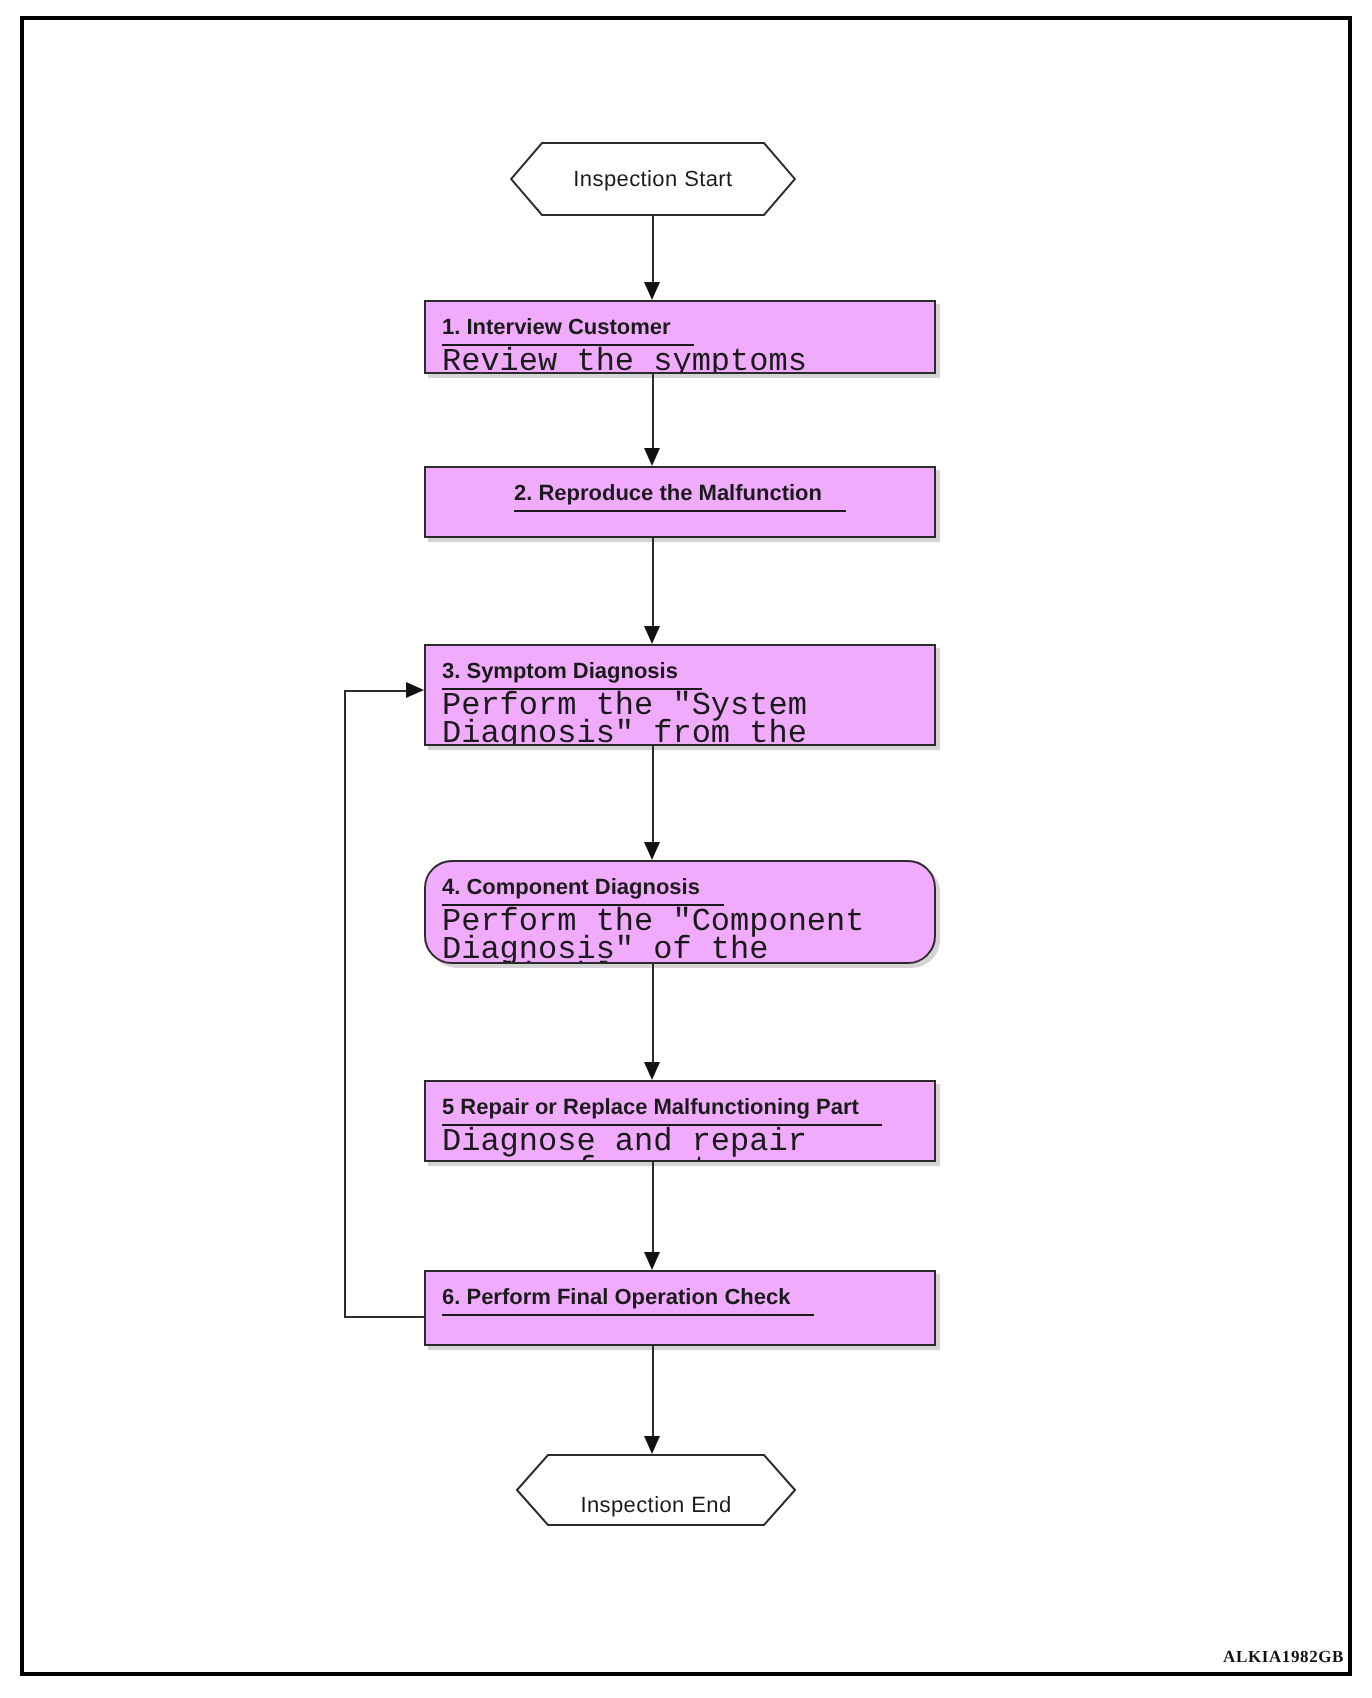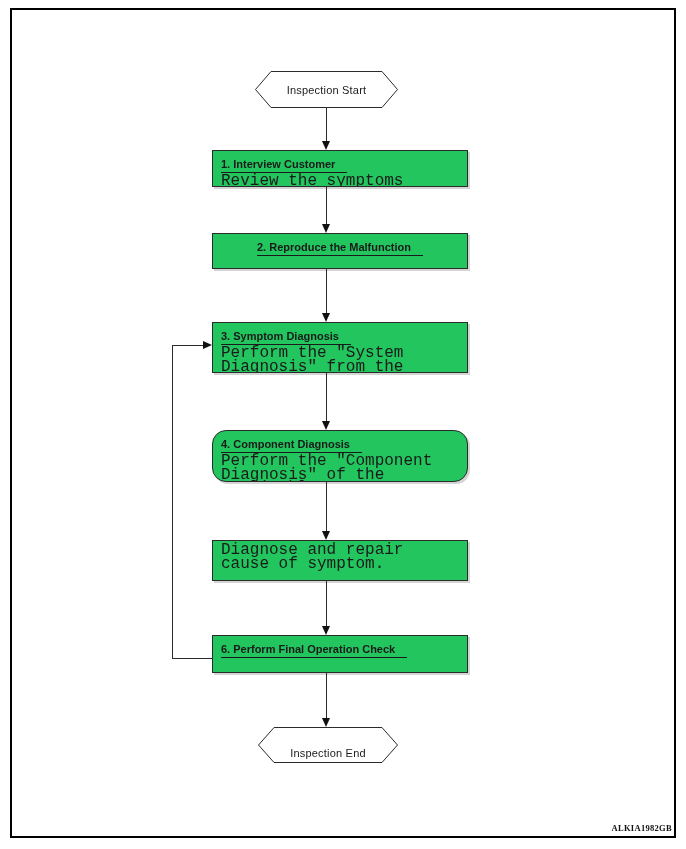--- a/index.html
+++ b/index.html
@@ -46,21 +46,21 @@
     font-size: 11px;
     letter-spacing: 0.2px;
   }
   
   .flow-box {
     position: absolute;
     left: 212px;
     width: 256px;
     box-sizing: border-box;
     border: 1px solid #2b2b2b;
-    background: #22c55e;
+    background: #f0abfc;
     padding: 3px 8px 2px 8px;
     box-shadow: 2px 2px 0 #d4d4d4;
     overflow: hidden;
   }
   .step-title {
     display: inline-block;
     font-size: 11px;
     font-weight: bold;
     border-bottom: 1px solid #1a1a1a;
     padding: 0 12px 2px 0;
@@ -153,20 +153,21 @@
 
 <div class="flow-box" style="top:430px; height:52px;border-radius:14px;">
   <div class="step-title">4. Component Diagnosis</div>
   <div class="step-body">Perform the "Component Diagnosis" of the applicable system.</div>
 </div>
 
 <div class="vline" style="top:482px; height:51px;"></div>
 <div class="ah-down" style="top:531px;"></div>
 
 <div class="flow-box" style="top:540px; height:41px;">
+  <div class="step-title">5 Repair or Replace Malfunctioning Part</div>
   <div class="step-body">Diagnose and repair cause of symptom.</div>
 </div>
 
 <div class="vline" style="top:581px; height:47px;"></div>
 <div class="ah-down" style="top:626px;"></div>
 
 <div class="flow-box" style="top:635px; height:38px;">
   <div class="step-title">6. Perform Final Operation Check</div>
 </div>
 

